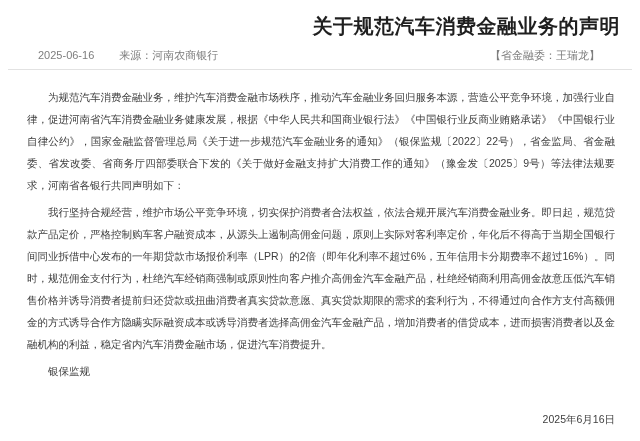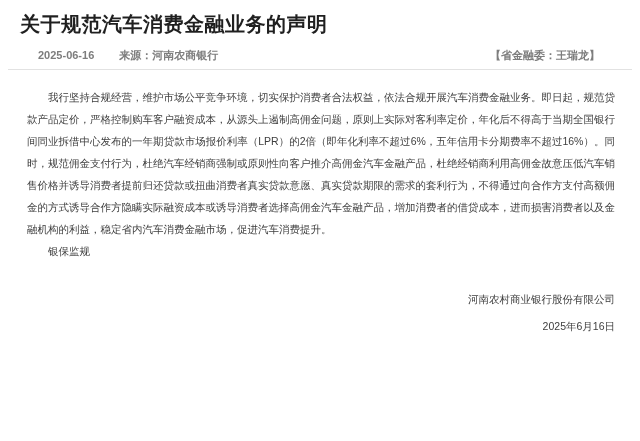--- a/index.html
+++ b/index.html
@@ -14,54 +14,52 @@
   .page {
     width: 640px;
     height: 441px;
     position: relative;
   }
   .page-title {
     margin: 12px 20px 0;
     font-size: 20px;
     line-height: 28px;
     font-weight: 700;
-    text-align: left;
+    text-align: right;
     color: var(--title, #1f1f1f);
     letter-spacing: 0.5px;
-    font-family: Liberation Mono, monospace;
   }
   .meta-bar {
     display: flex;
     justify-content: space-between;
     align-items: center;
     margin: 9px 40px 0 38px;
     font-size: 11px;
     line-height: 13px;
     color: var(--meta, #7d7d7d);
-    font-weight: bold;
   }
   .meta-left .publish-date { margin-right: 22px; }
   .divider {
     border: none;
     border-top: 1px solid var(--divider, #e2e2e2);
     margin: 7px 8px 0 8px;
     height: 0;
   }
   .article {
     margin: 16px 25px 0 27px;
     font-size: 10.5px;
     line-height: 22px;
     color: var(--body, #3e3e3e);
     text-align: justify;
   }
   .article p {
     margin: 0;
     text-indent: 2em;
   }
-  .article p + p { }
+  .article p + p { margin-top: 5px; }
   .signature-block {
     margin-top: 26px;
     text-align: right;
   }
   .signature-block p { text-indent: 0; }
   .signature-block .sig-date { margin-top: 5px; }
 </style>
 </head>
 <body>
 
@@ -74,21 +72,21 @@
       <span class="source-label">来源：河南农商银行</span>
     </div>
     <div class="meta-right">
       <span class="editor-credit">【省金融委：王瑞龙】</span>
     </div>
   </div>
 
   <hr class="divider">
 
   <div class="article">
+    <p>为规范汽车消费金融业务，维护汽车消费金融市场秩序，推动汽车金融业务回归服务本源，营造公平竞争环境，加强行业自律，促进河南省汽车消费金融业务健康发展，根据《中华人民共和国商业银行法》《中国银行业反商业贿赂承诺》《中国银行业自律公约》，国家金融监督管理总局《关于进一步规范汽车金融业务的通知》（银保监规〔2022〕22号），省金监局、省金融委、省发改委、省商务厅四部委联合下发的《关于做好金融支持扩大消费工作的通知》（豫金发〔2025〕9号）等法律法规要求，河南省各银行共同声明如下：</p>
     <p>我行坚持合规经营，维护市场公平竞争环境，切实保护消费者合法权益，依法合规开展汽车消费金融业务。即日起，规范贷款产品定价，严格控制购车客户融资成本，从源头上遏制高佣金问题，原则上实际对客利率定价，年化后不得高于当期全国银行间同业拆借中心发布的一年期贷款市场报价利率（LPR）的2倍（即年化利率不超过6%，五年信用卡分期费率不超过16%）。同时，规范佣金支付行为，杜绝汽车经销商强制或原则性向客户推介高佣金汽车金融产品，杜绝经销商利用高佣金故意压低汽车销售价格并诱导消费者提前归还贷款或扭曲消费者真实贷款意愿、真实贷款期限的需求的套利行为，不得通过向合作方支付高额佣金的方式诱导合作方隐瞒实际融资成本或诱导消费者选择高佣金汽车金融产品，增加消费者的借贷成本，进而损害消费者以及金融机构的利益，稳定省内汽车消费金融市场，促进汽车消费提升。</p>
     <p>银保监规</p>
 
     <div class="signature-block">
-      <p class="sig">河南农村商业银行股份有限公司</p>
       <p class="sig-date">2025年6月16日</p>
     </div>
   </div>
 </div>
 
 </body></html>

